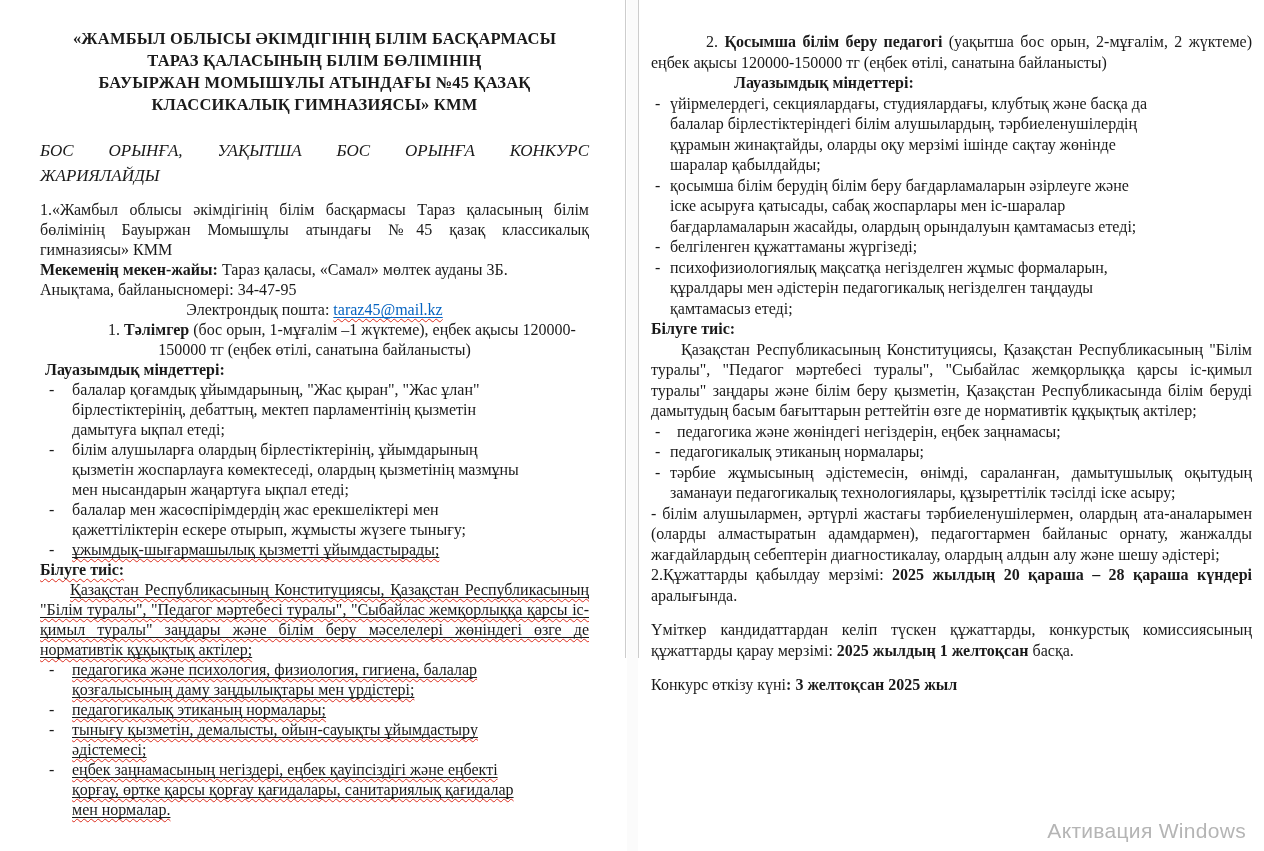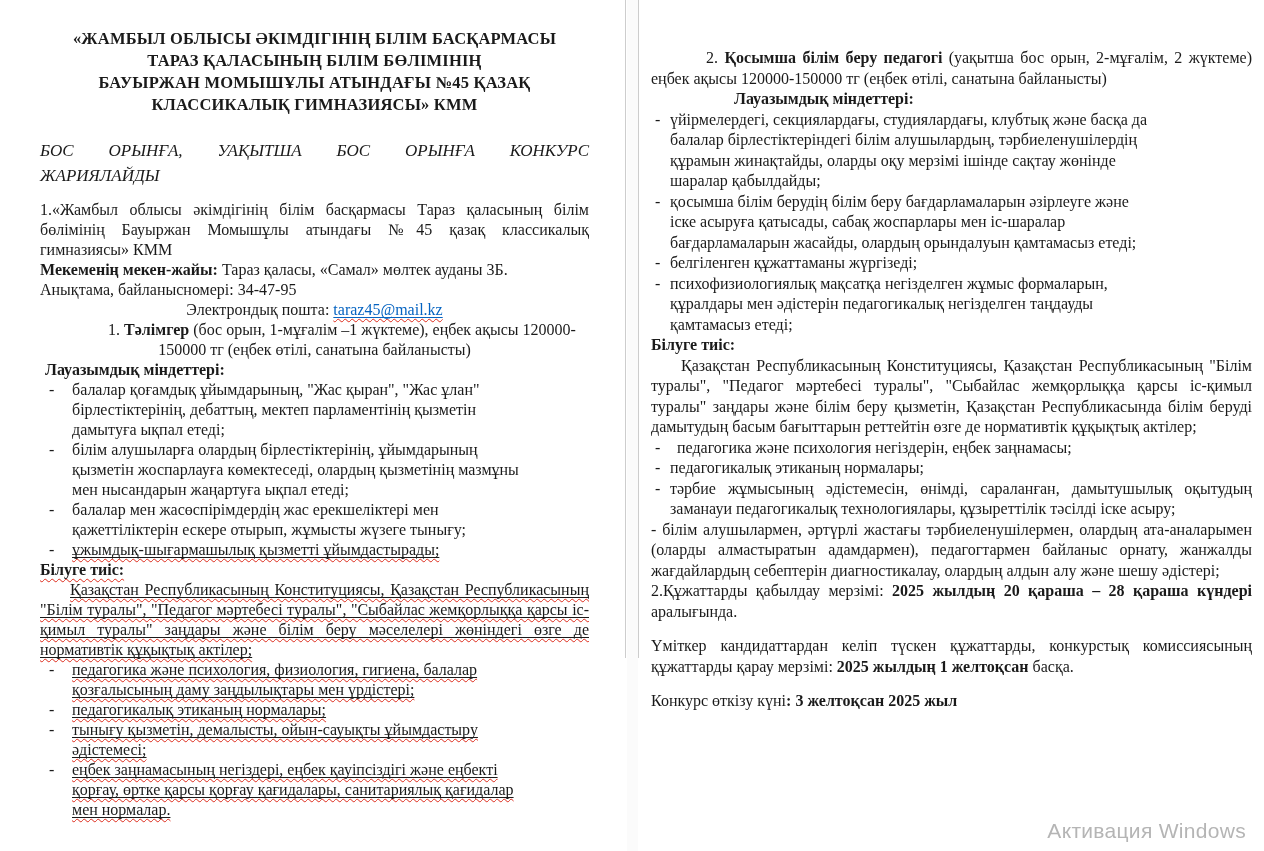--- a/index.html
+++ b/index.html
@@ -19,21 +19,21 @@
     border-right:1px solid #cdcdcd;
     padding:28px 36px 0 40px;
   }
   .seam{
     position:absolute;top:0;left:627px;width:11px;height:851px;
     background:#fbfbfb;
   }
   .page-right{
     left:638px;width:626px;
     border-left:1px solid #cdcdcd;
-    padding:48px 12px 0 12px;
+    padding:32px 12px 0 12px;
     line-height:20.5px;
   }
   p{margin:0;text-align:justify;}
   .bold{font-weight:bold;}
   .doc-title{
     text-align:center;font-weight:bold;font-size:16.5px;line-height:22px;
     letter-spacing:.2px;margin-bottom:22px;
   }
   .subtitle{
     font-weight:normal;font-style:italic;font-size:17px;line-height:25px;
@@ -147,21 +147,21 @@
     <div class="li"><span>қосымша білім берудің білім беру бағдарламаларын әзірлеуге және іске асыруға қатысады, сабақ жоспарлары мен іс-шаралар бағдарламаларын жасайды, олардың орындалуын қамтамасыз етеді;</span></div>
     <div class="li"><span>белгіленген құжаттаманы жүргізеді;</span></div>
     <div class="li"><span>психофизиологиялық мақсатқа негізделген жұмыс формаларын, құралдары мен әдістерін педагогикалық негізделген таңдауды қамтамасыз етеді;</span></div>
   </div>
 
   <p class="bold" style="text-align:left">Білуге тиіс:</p>
 
   <p class="indent30">Қазақстан Республикасының Конституциясы, Қазақстан Республикасының "Білім туралы", "Педагог мәртебесі туралы", "Сыбайлас жемқорлыққа қарсы іс-қимыл туралы" заңдары және білім беру қызметін, Қазақстан Республикасында білім беруді дамытудың басым бағыттарын реттейтін өзге де нормативтік құқықтық актілер;</p>
 
   <div class="list">
-    <div class="li jst" style="padding-left:26px"><span>педагогика және психология негіздерін, еңбек заңнамасы;</span></div>
+    <div class="li jst" style="padding-left:26px"><span>педагогика және жөніндегі негіздерін, еңбек заңнамасы;</span></div>
     <div class="li jst"><span>педагогикалық этиканың нормалары;</span></div>
     <div class="li jst"><span>тәрбие жұмысының әдістемесін, өнімді, сараланған, дамытушылық оқытудың заманауи педагогикалық технологиялары, құзыреттілік тәсілді іске асыру;</span></div>
   </div>
 
   <p>- білім алушылармен, әртүрлі жастағы тәрбиеленушілермен, олардың ата-аналарымен (оларды алмастыратын адамдармен), педагогтармен байланыс орнату, жанжалды жағдайлардың себептерін диагностикалау, олардың алдын алу және шешу әдістері;</p>
 
   <p><span>2.Құжаттарды қабылдау мерзімі: </span><span class="bi">2025 жылдың 20 қараша  – 28 қараша күндері</span><span> аралығында.</span></p>
 
   <p class="gap-top"><span>Үміткер кандидаттардан келіп түскен құжаттарды, конкурстық комиссиясының құжаттарды қарау мерзімі: </span><span class="bi">2025 жылдың 1 желтоқсан</span><span> басқа.</span></p>
 

